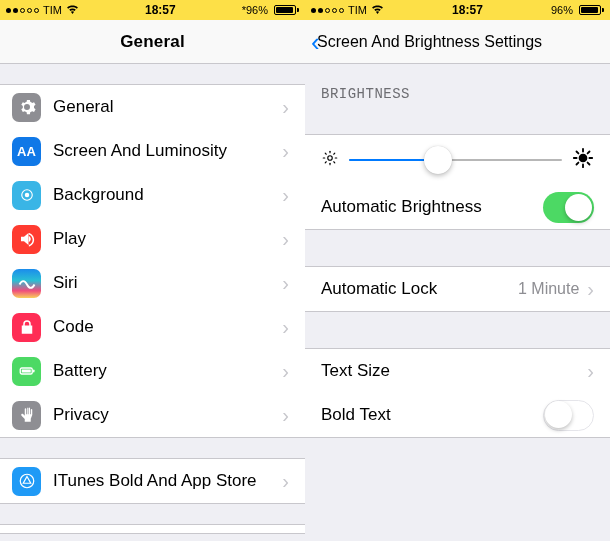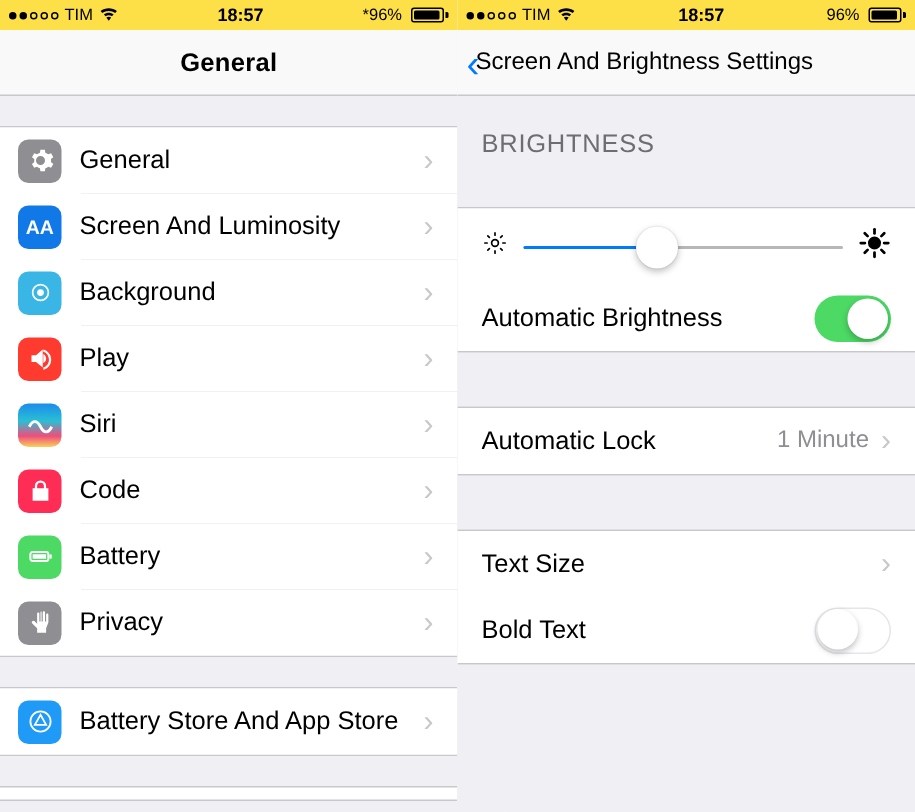--- a/index.html
+++ b/index.html
@@ -89,25 +89,26 @@
       overflow: hidden;
     }
 
     .content {
       flex: 1;
       overflow-y: hidden;
       background: #efeff4;
     }
 
     .section-header {
-      font-size: 17px;
+      font-size: 14px;
       color: #6d6d72;
       text-transform: uppercase;
       padding: 22px 16px 6px;
       letter-spacing: 0.5px;
+      font-family: Liberation Mono, monospace;
     }
 
     .row-group {
       background: #fff;
       border-top: 0.5px solid #c8c7cc;
       border-bottom: 0.5px solid #c8c7cc;
       margin-top: 26px;
     }
     .row-group.mt { margin-top: 20px; }
     .row-group.mt-large { margin-top: 36px; }
@@ -340,21 +341,21 @@
     </div>
 
     <div class="row-group mt">
       <div class="row">
         <div class="icon-box ic-itunes">
           <svg class="ic-svg" viewBox="0 0 24 24" fill="#fff">
               <circle cx="12" cy="12" r="9" fill="none" stroke="#fff" stroke-width="1.6"></circle>
               <path d="M12 6l5 9H7z" fill="none" stroke="#fff" stroke-width="1.6"></path>
             </svg>
         </div>
-        <div class="label">Battery Store And App Store</div>
+        <div class="label">ITunes Bold And App Store</div>
         <div class="chevron">›</div>
       </div>
     </div>
 
     <div class="row-group mt" style="height:10px;"></div>
   </div>
 </div>
 
 <div class="screen">
   <div class="status-bar">

